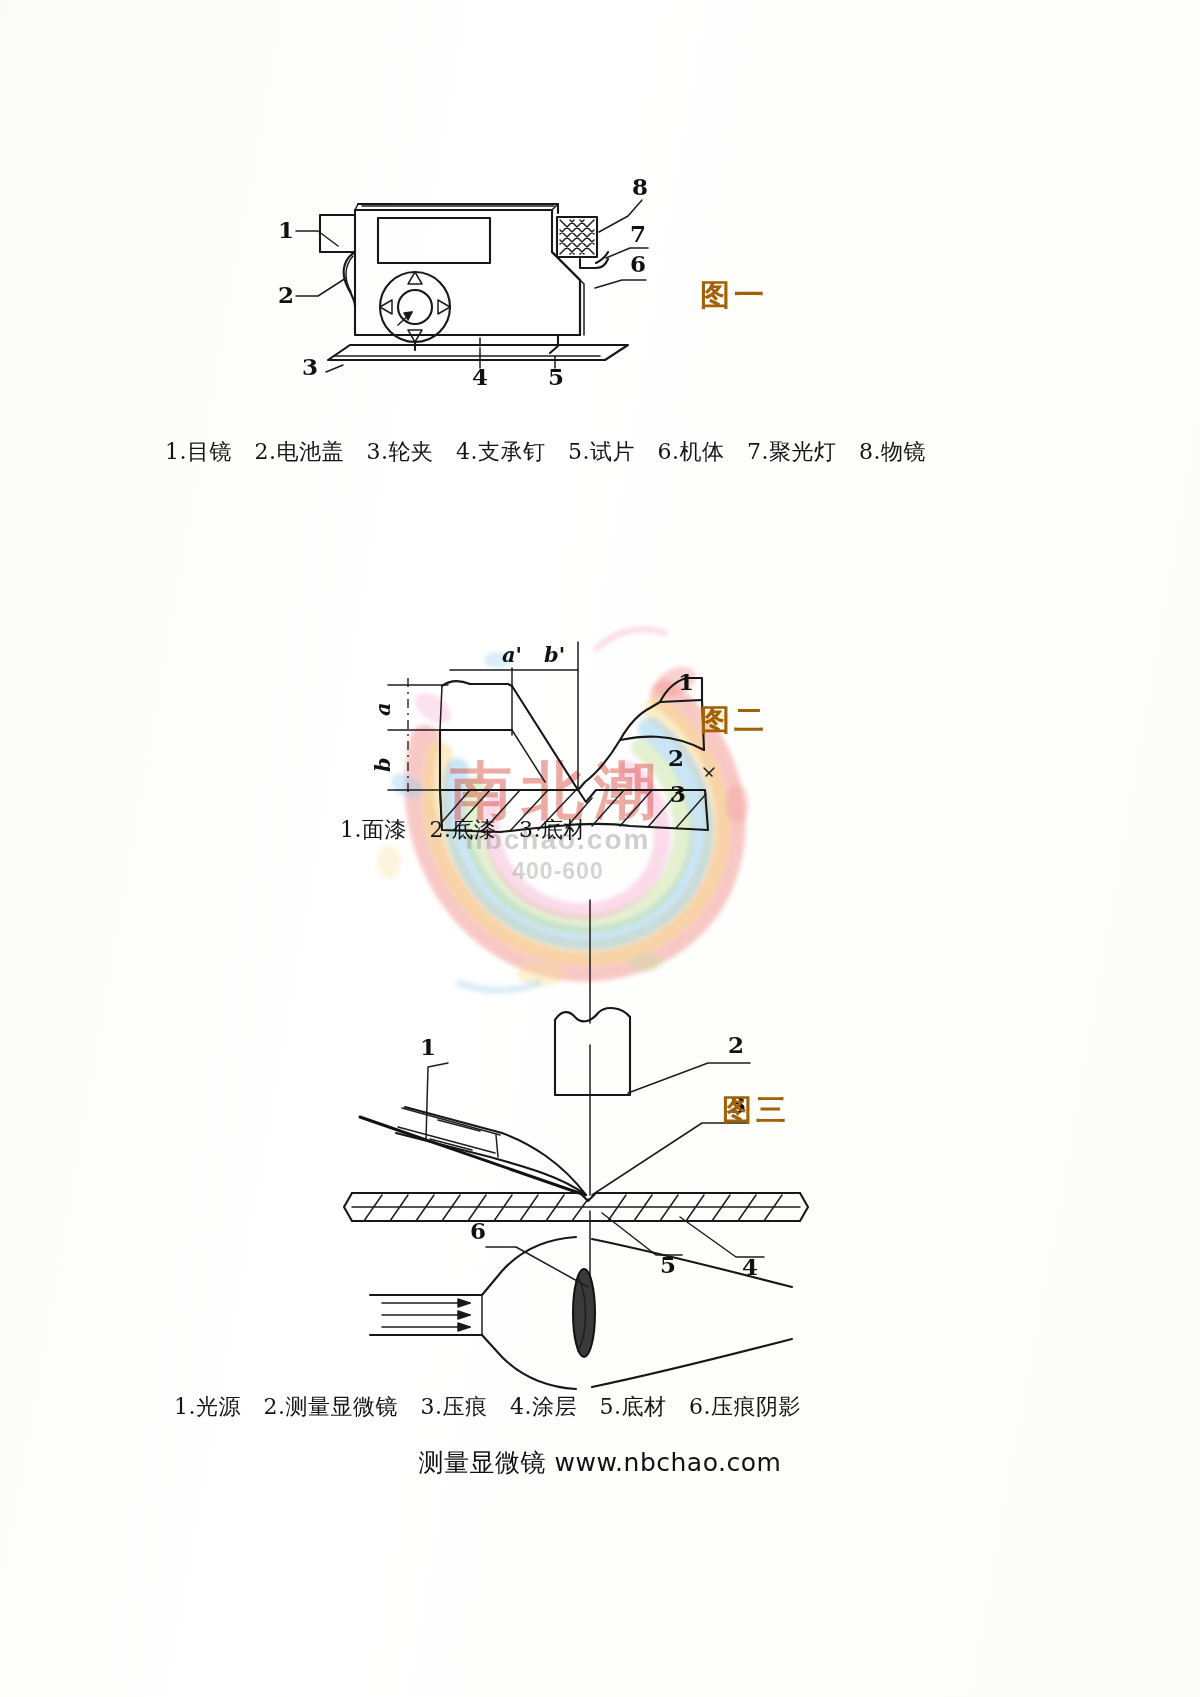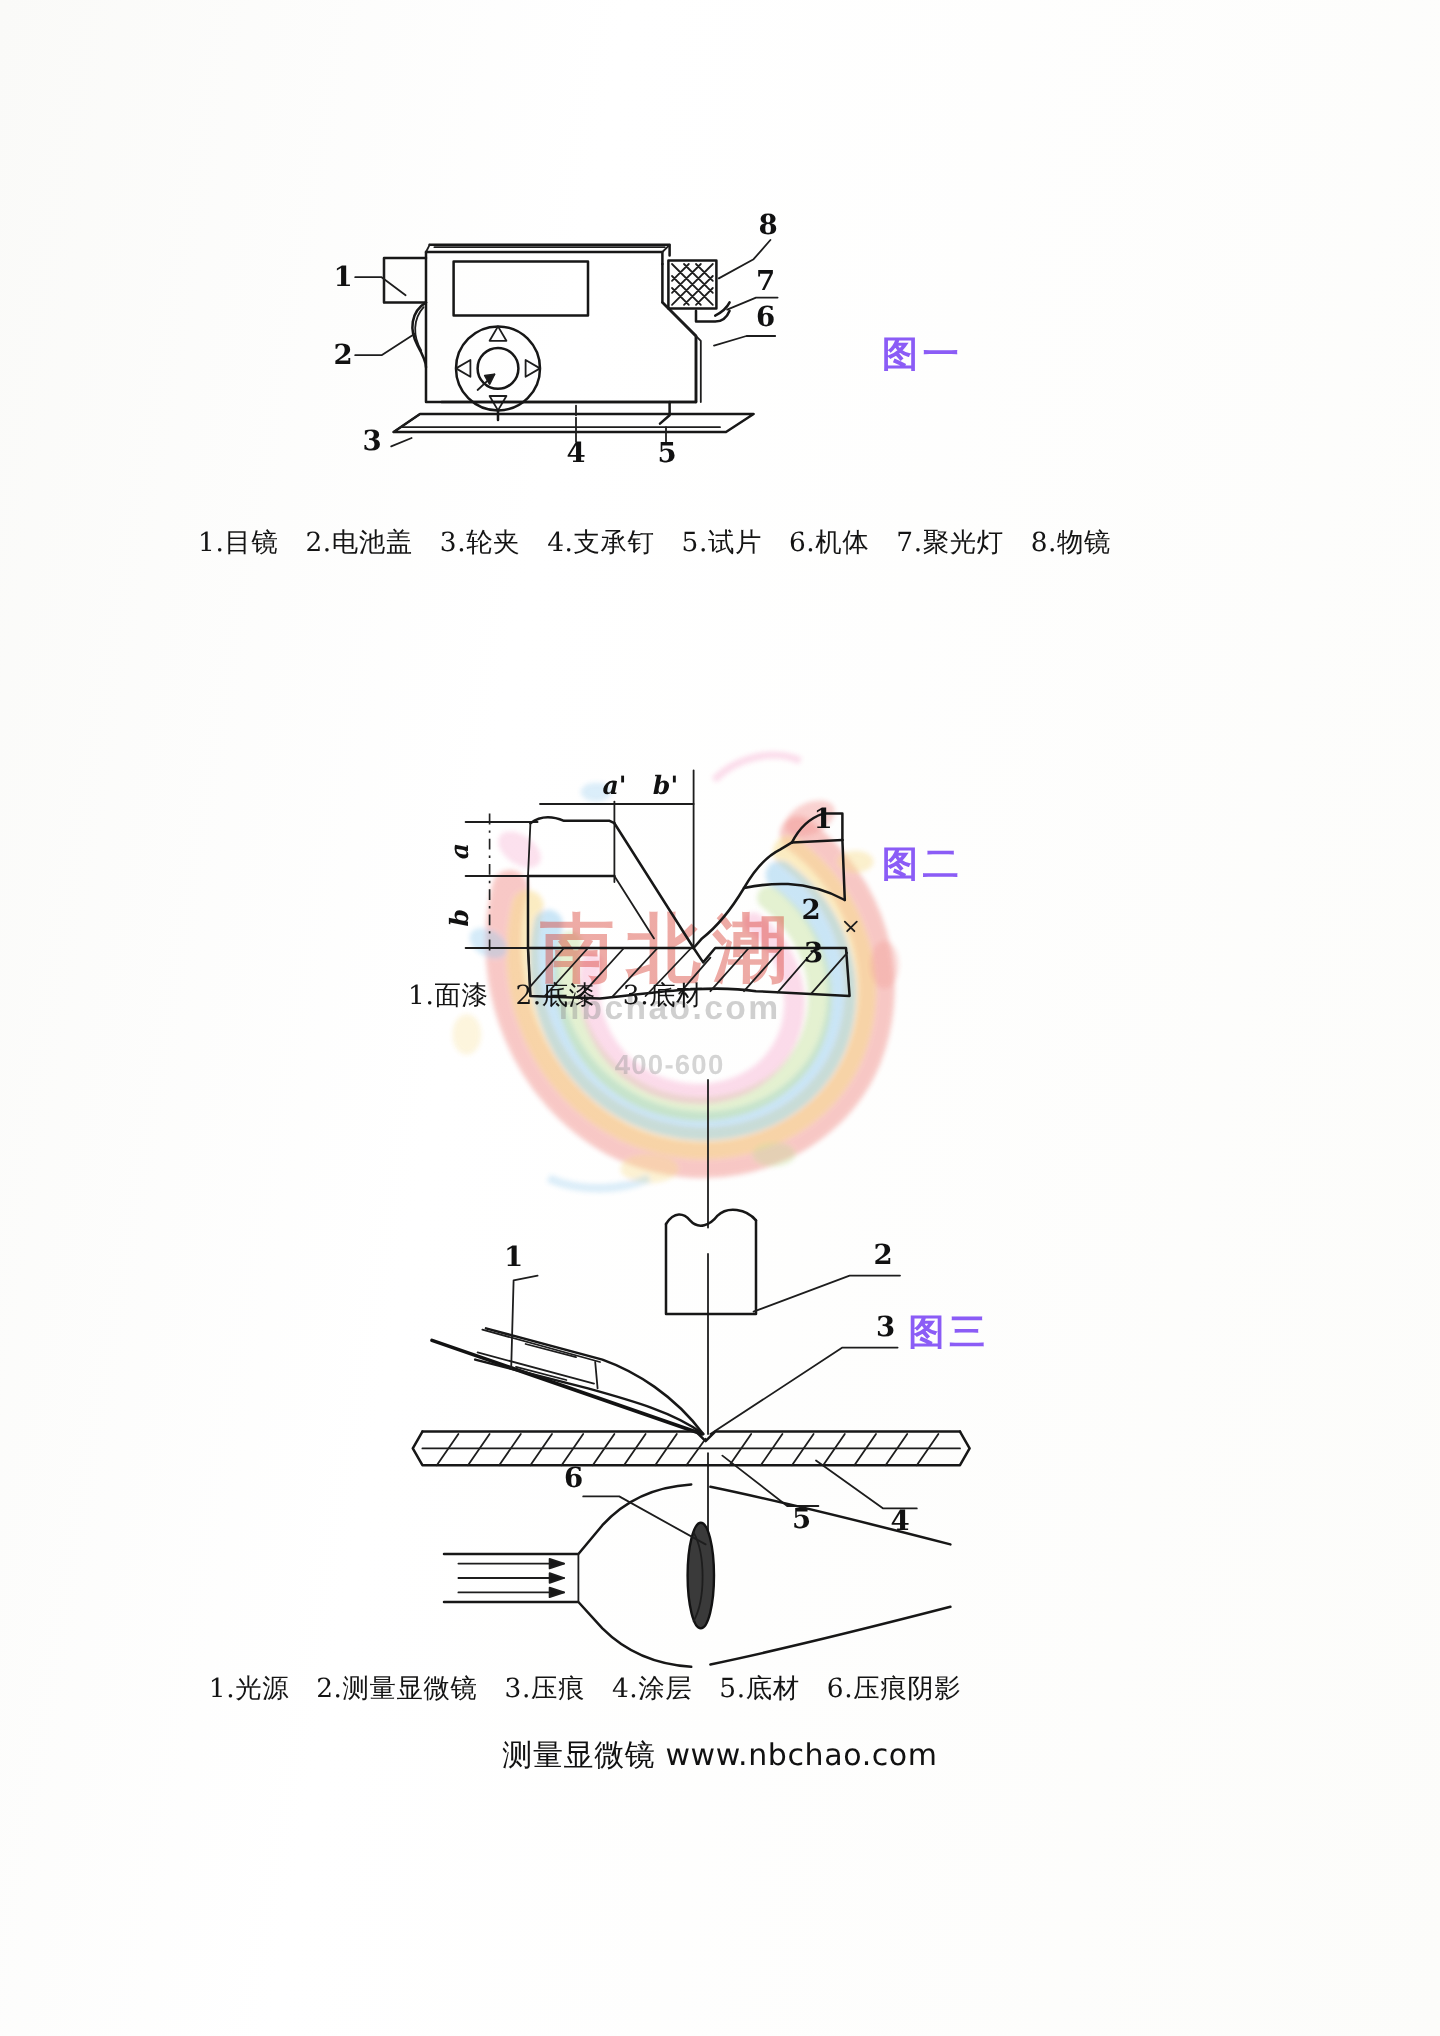--- a/index.html
+++ b/index.html
@@ -51,33 +51,32 @@
     font-size:28px;font-weight:700;
     color:rgba(150,150,150,.45);
     letter-spacing:2px;
     margin-top:2px;
   }
   .wm-phone{
     font-family:"Liberation Sans",sans-serif;
     font-size:23px;font-weight:700;
     color:rgba(150,150,150,.40);
     letter-spacing:1px;
-    margin-top:18px;
+    margin-top:2px;
   }
 
   
   .fig{position:absolute;}
   .fig-label{
     position:absolute;
     font-family:"DejaVu Serif",serif;
     font-size:30px;
     font-weight:600;
     letter-spacing:4px;
-    color:#8b5cf6;
-    margin-left:35px;
+    color:#a16207;
   }
   .caption{
     position:absolute;
     font-family:"DejaVu Serif",serif;
     font-size:22px;
     color:#141414;
     white-space:nowrap;
     letter-spacing:.5px;
   }
   .footer{

